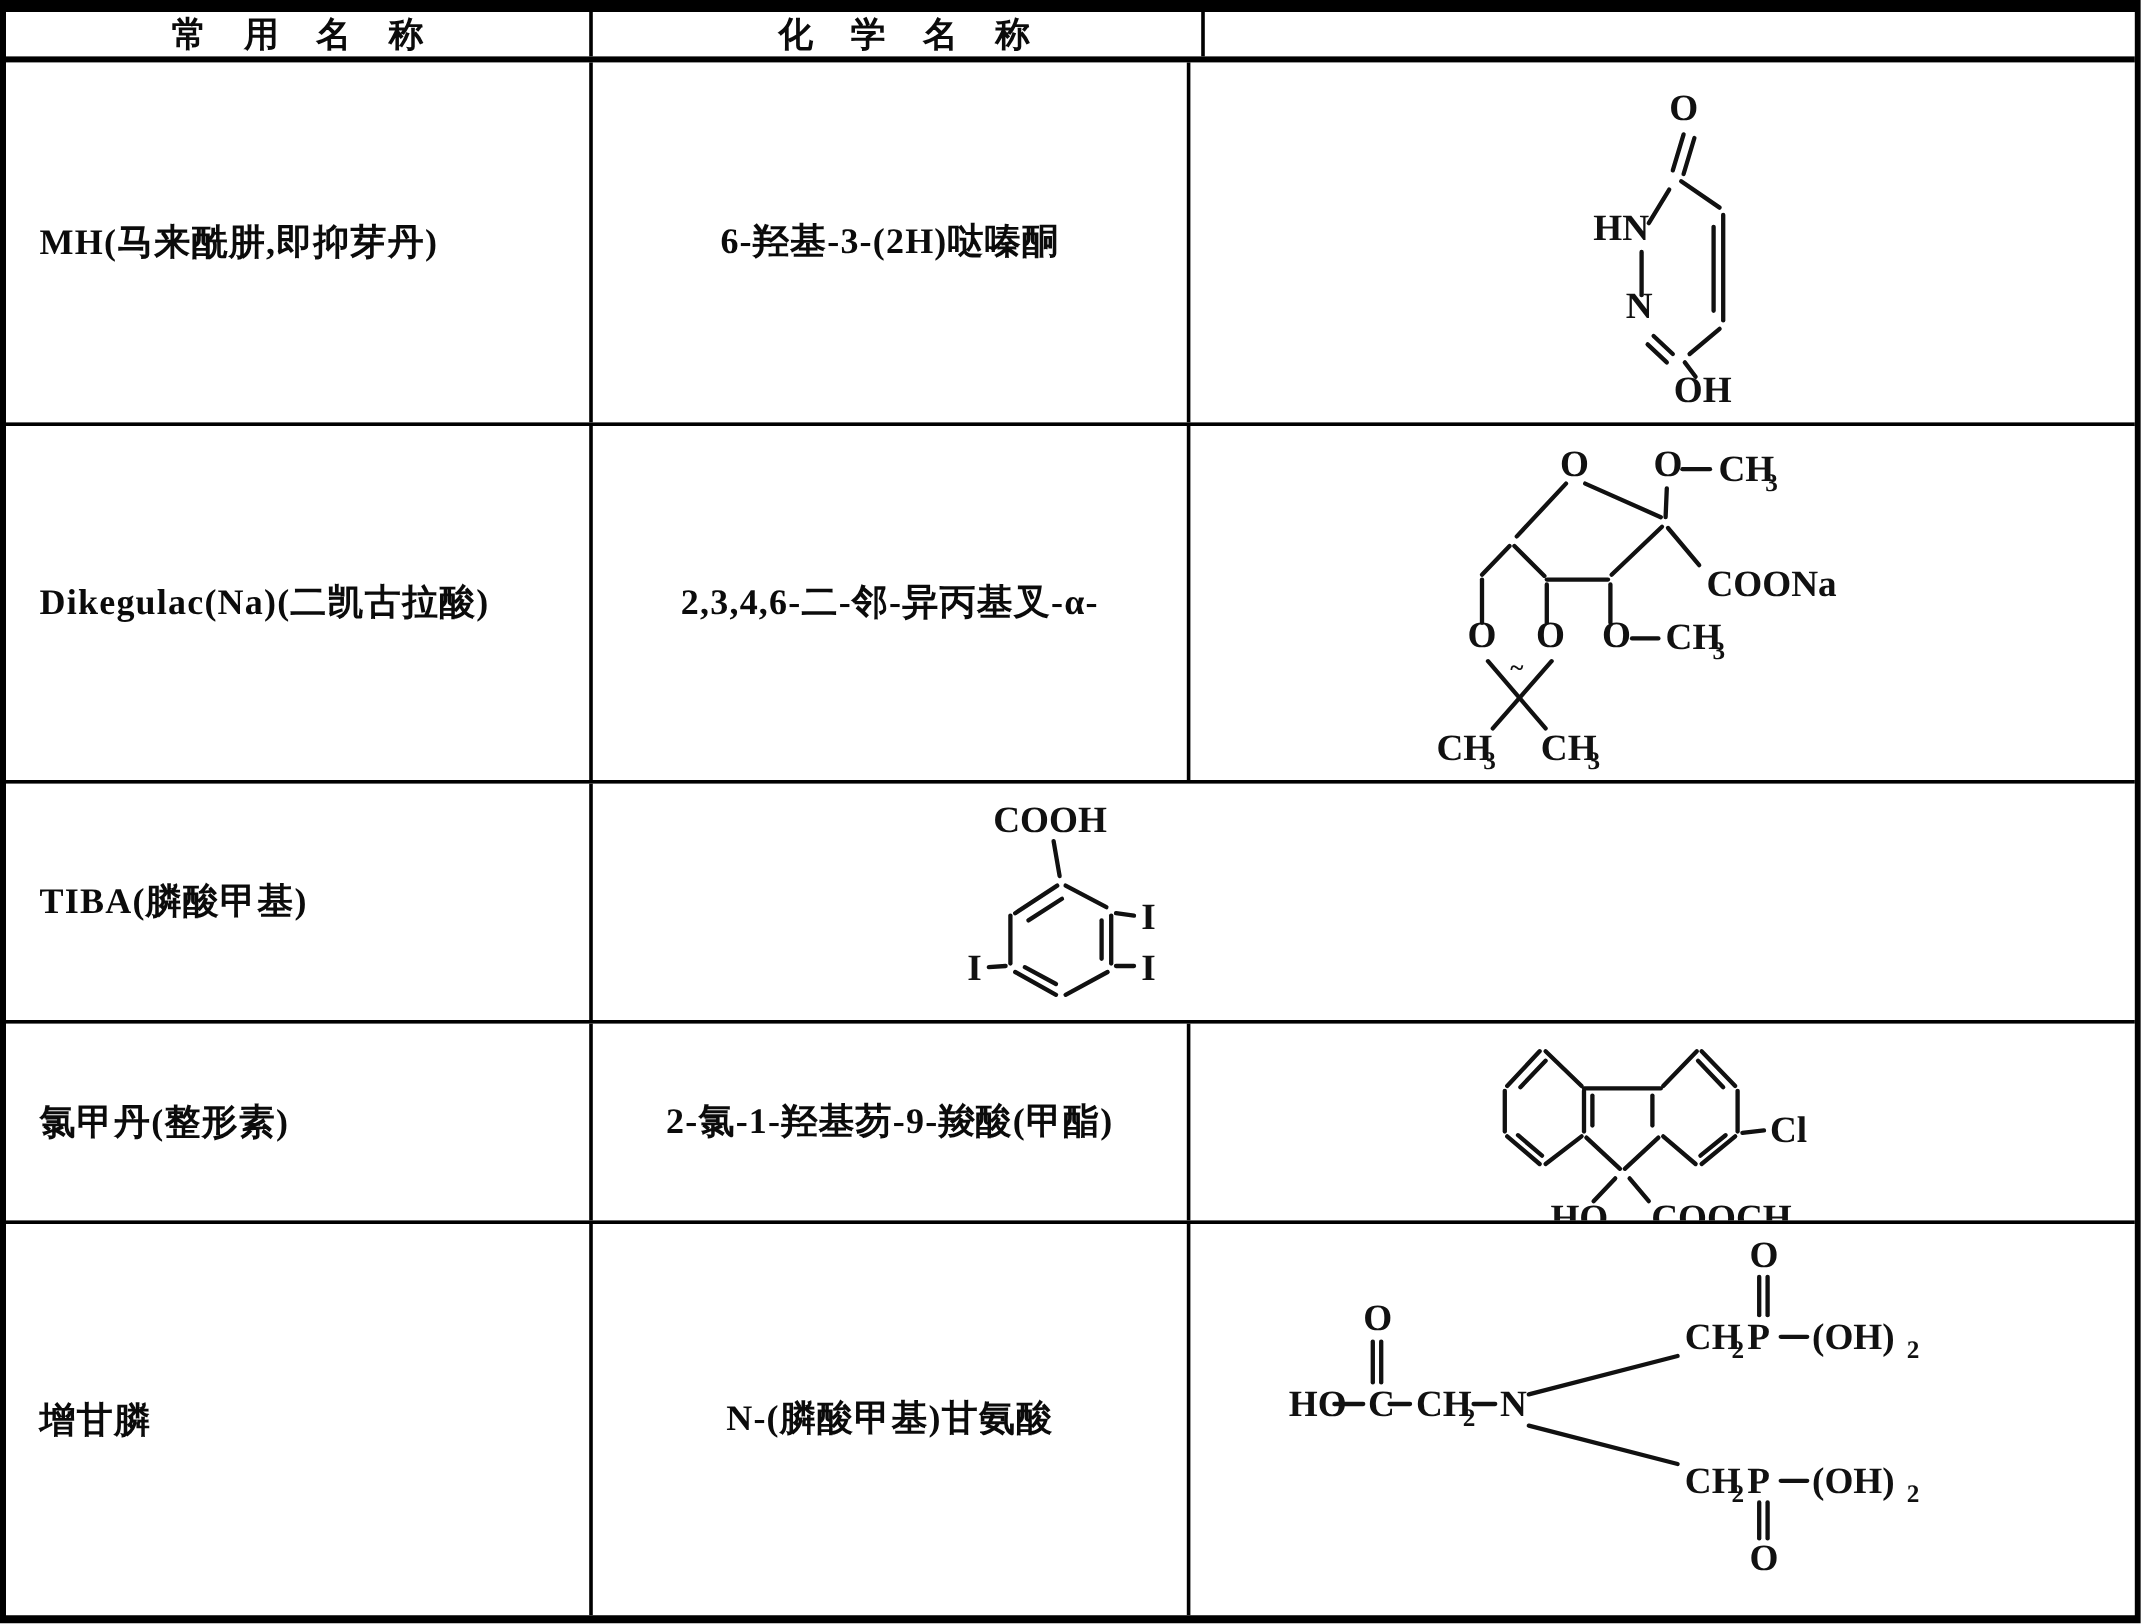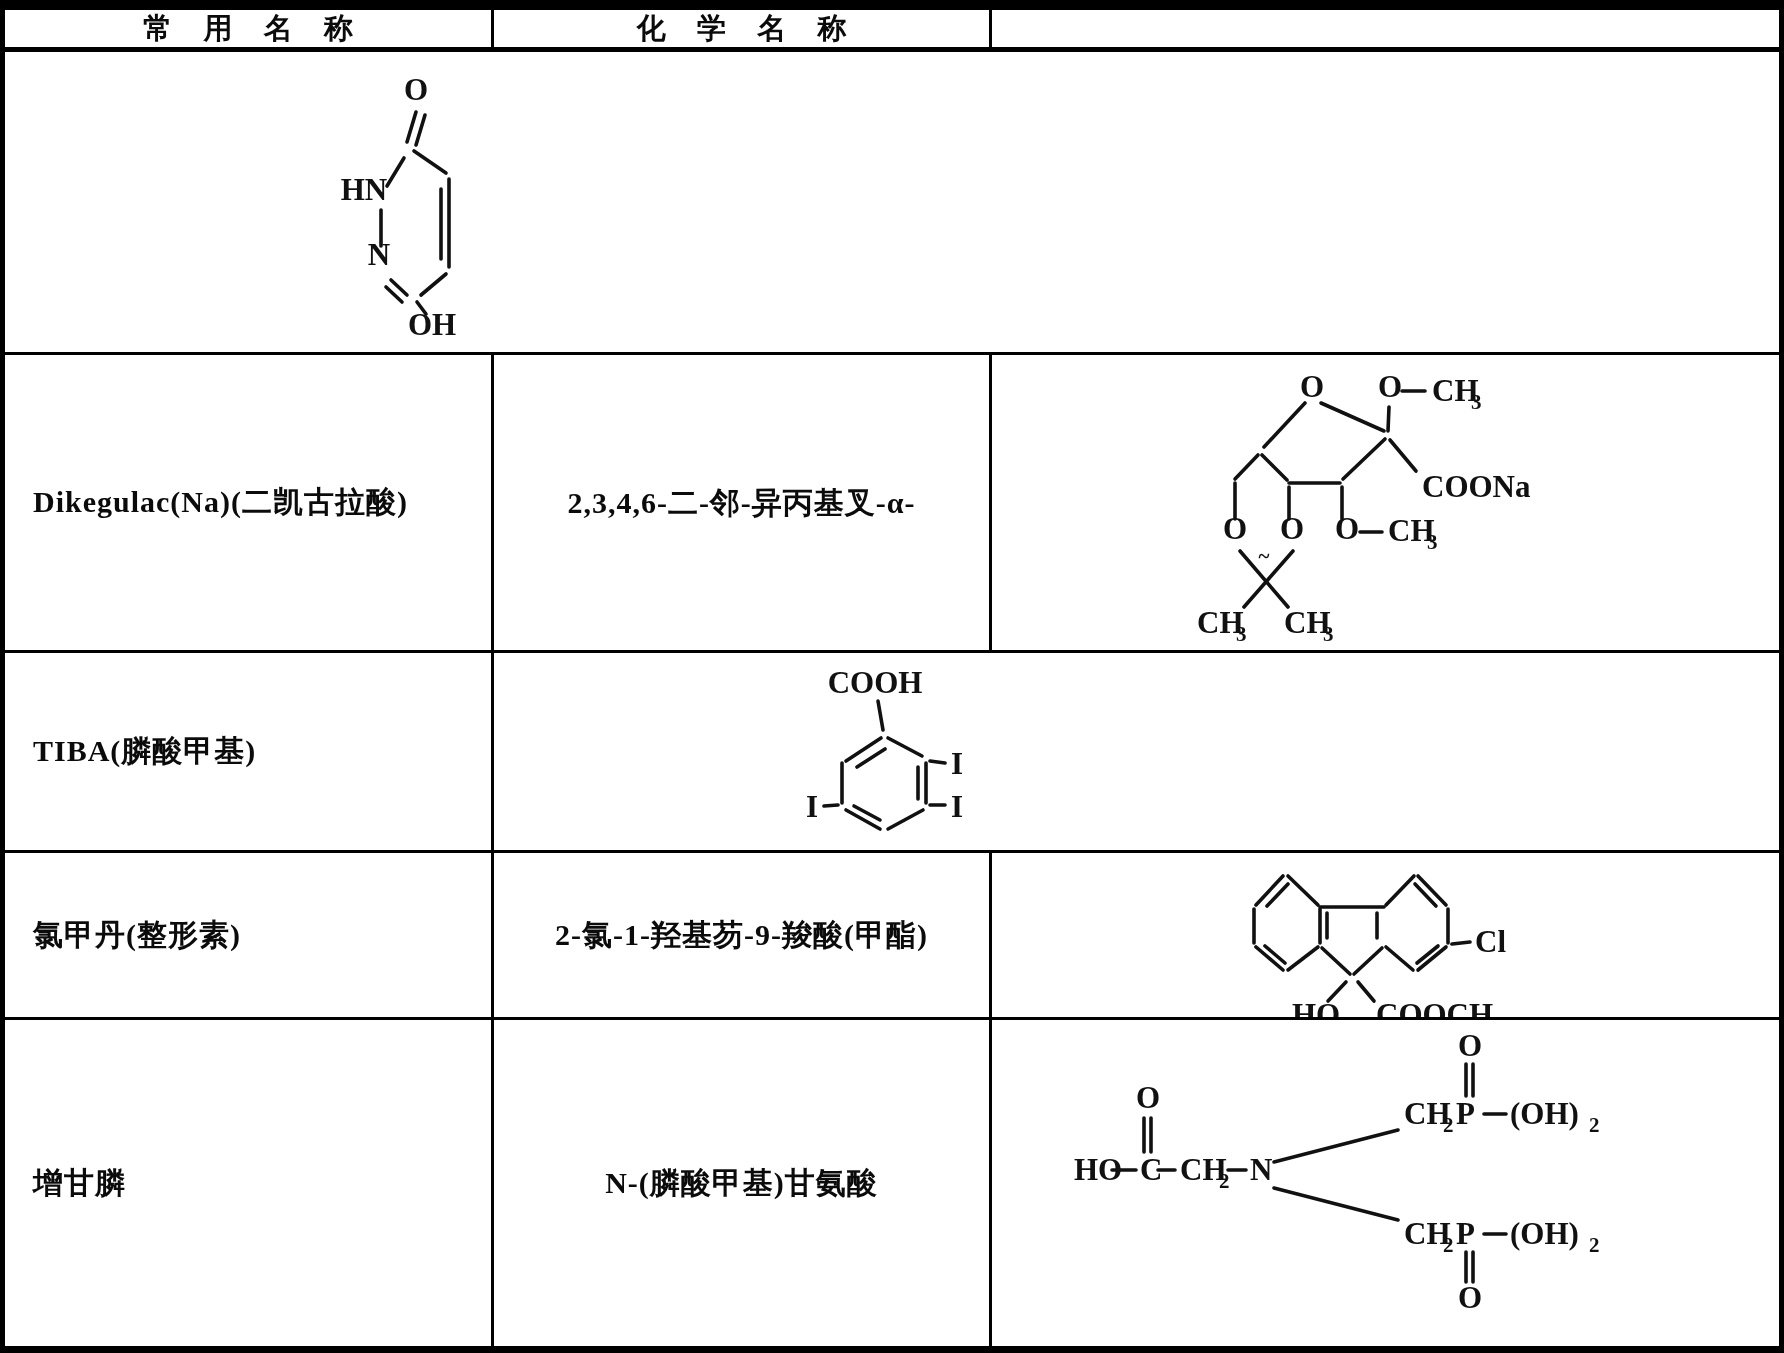--- a/index.html
+++ b/index.html
@@ -1,20 +1,20 @@
 <!DOCTYPE html>
 <html><head>
 <meta charset="utf-8">
 <style>
   html,body{margin:0;padding:0;background:#ffffff;}
   body{width:1784px;height:1353px;font-family:"Liberation Serif","DejaVu Serif",serif;}
   .tbl{box-sizing:border-box;width:1784px;height:1353px;background:#fff;
        border:solid #000;border-width:10px 5px 7px 5px;display:flex;flex-direction:column;}
   .row{display:flex;border-bottom:3px solid #000;box-sizing:border-box;}
-  .row.hdr{height:42px;border-bottom-width:5px;}
+  .row.hdr{height:42px;border-bottom-width:5px;gap:12px;}
   .row.r1{height:303px;}
   .row.r2{height:298px;}
   .row.r3{height:200px;}
   .row.r4{height:167px;}
   .row.r5{flex:1;border-bottom:none;}
   .c1{width:489px;border-right:3px solid #000;box-sizing:border-box;
       display:flex;align-items:center;padding-left:28px;}
   .c2{width:498px;border-right:3px solid #000;box-sizing:border-box;
       display:flex;flex-direction:column;align-items:center;justify-content:center;text-align:center;font-family:Liberation Serif, serif;}
   .c3{flex:1;position:relative;overflow:hidden;}
@@ -37,20 +37,26 @@
   <div class="row hdr">
     <div class="c1 hcell">
         <span>常 用 名 称</span>
       </div>
     <div class="c2 hcell">
         <span>化 学 名 称</span>
       </div>
   </div>
 
   <div class="row r1">
+    <div class="c1">
+      <span class="nm">MH(马来酰肼,即抑芽丹)</span>
+    </div>
+    <div class="c2">
+      <div class="chem">6-羟基-3-(2H)哒嗪酮</div>
+    </div>
     <div class="c3">
       <svg width="784" height="300" viewBox="0 0 784 300">
         <g>
           <line class="bond" x1="402" y1="90" x2="411" y2="60"></line>
           <line class="bond" x1="411" y1="93" x2="420" y2="63"></line>
           <line class="bond" x1="382" y1="134" x2="399" y2="106"></line>
           <line class="bond" x1="376" y1="194" x2="376" y2="158"></line>
           <line class="bond" x1="402" y1="243" x2="386" y2="228"></line>
           <line class="bond" x1="397" y1="250" x2="381" y2="235"></line>
           <line class="bond" x1="409" y1="99" x2="441" y2="121"></line>

